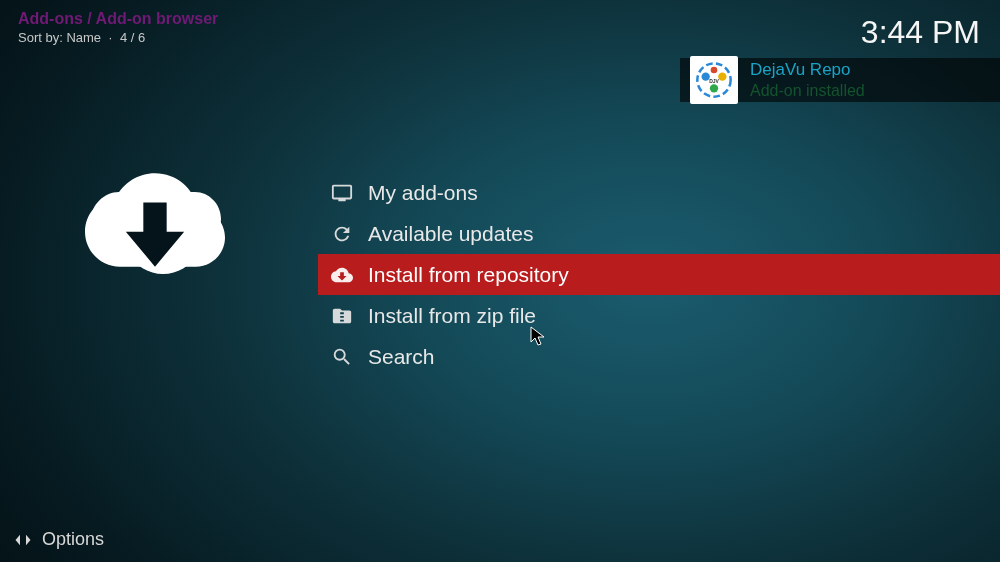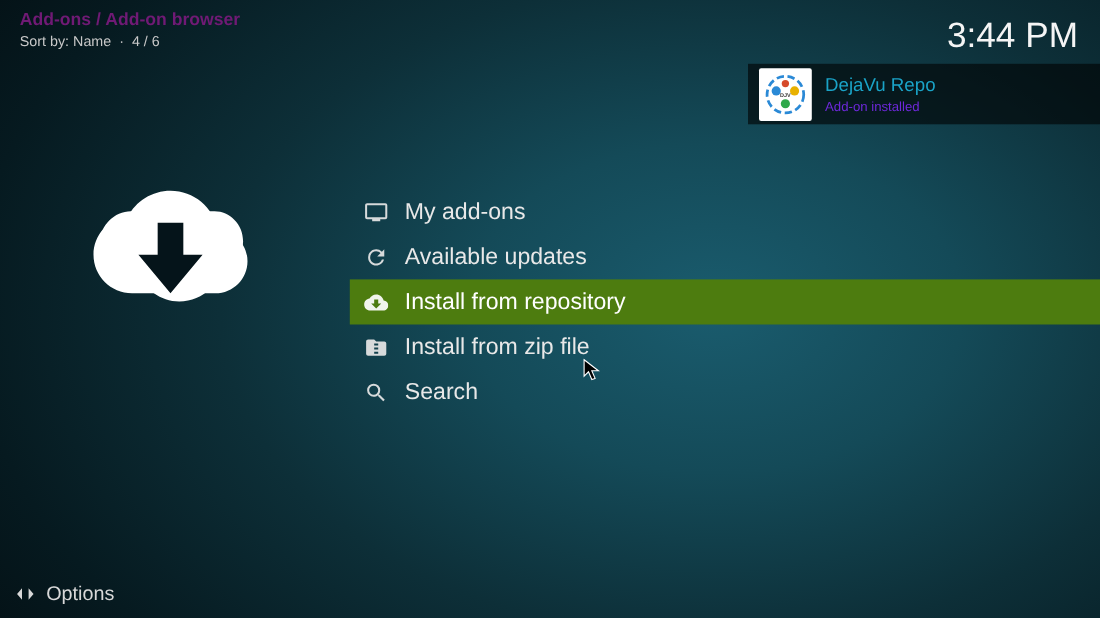--- a/index.html
+++ b/index.html
@@ -50,39 +50,39 @@
   .menu-item {
     height: 41px;
     display: flex;
     align-items: center;
     padding-left: 12px;
     font-size: 21px;
     color: #e8e8e8;
     cursor: pointer;
   }
   .menu-item.selected {
-    background: #4d7c0f;
+    background: #b91c1c;
     color: #ffffff;
   }
   .menu-item .icon {
     width: 24px;
     height: 24px;
     margin-right: 14px;
     opacity: 0.92;
     display: flex;
     align-items: center;
     justify-content: center;
   }
   .menu-item .icon svg { width: 22px; height: 22px; }
   .notification {
     position: absolute;
     top: 58px;
     right: 0;
     width: 320px;
-    height: 55px;
+    height: 44px;
     background: rgba(0,0,0,0.6);
     display: flex;
     align-items: center;
     padding: 6px 10px;
   }
   .notification .thumb {
     width: 48px;
     height: 48px;
     background: #fff;
     border-radius: 2px;
@@ -90,22 +90,22 @@
     align-items: center;
     justify-content: center;
     margin-right: 12px;
   }
   .notification .title {
     font-size: 17px;
     color: #1aa3c7;
     margin-bottom: 2px;
   }
   .notification .sub {
-    font-size: 12px;
-    color: #6d28d9;
+    font-size: 16px;
+    color: #14532d;
   }
   .footer {
     position: absolute;
     bottom: 12px;
     left: 14px;
     display: flex;
     align-items: center;
     font-size: 18px;
     color: #d8d8d8;
   }

